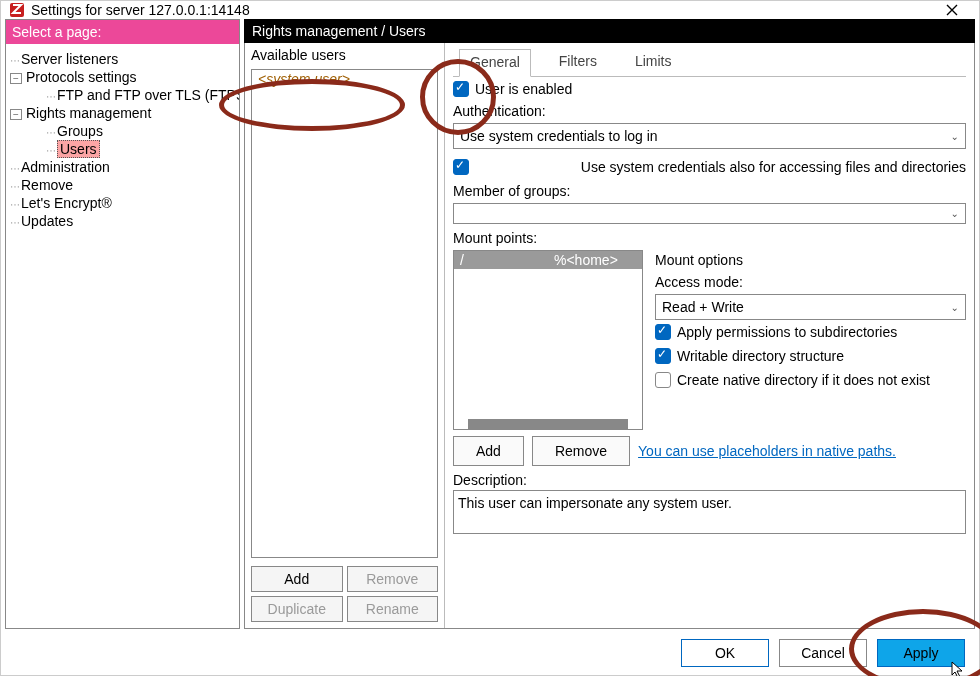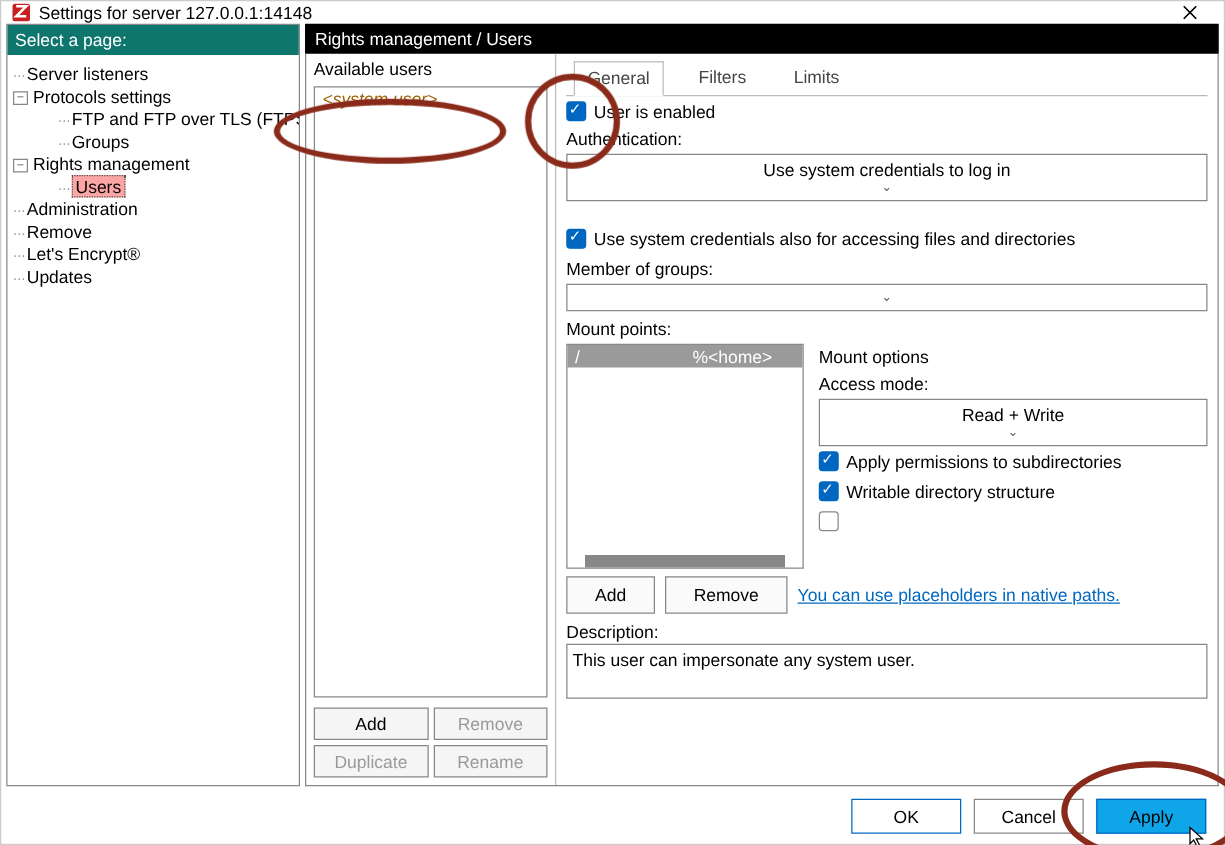--- a/index.html
+++ b/index.html
@@ -6,21 +6,21 @@
   html, body { margin:0; padding:0; font-family: "Segoe UI", Tahoma, sans-serif; font-size:14px; color:#000; background:#fff; }
   .window { width:980px; height:676px; display:flex; flex-direction:column; border:1px solid #ccc; position:relative; }
   .titlebar { height:18px; display:flex; align-items:center; padding:0 4px; }
   .titlebar .app-icon { width:16px; height:16px; margin:0 6px 0 4px; }
   .titlebar .title { flex:1; font-size:14px; }
   .titlebar .close { width:46px; height:30px; display:flex; align-items:center; justify-content:center; }
 
   .body { flex:1; display:flex; min-height:0; }
 
   .sidebar { width:235px; display:flex; flex-direction:column; border:1px solid #888; margin:0 2px 2px 4px;}
-  .sidebar-header, .panel-header { background:#0f766e; color:#fff; padding:4px 6px; font-size:14px; }
+  .sidebar-header, .panel-header { background:#ec4899; color:#fff; padding:4px 6px; font-size:14px; }
   .tree { flex:1; overflow:auto; padding:6px 4px; font-size:14px; }
   .tree-item { padding:1px 0 1px 0; white-space:nowrap; }
   .tree-exp { display:inline-block; width:12px; text-align:center; color:#666; font-size:10px; border:1px solid #888; line-height:9px; height:11px; vertical-align:middle; margin-right:4px;}
   .tree-dotted { color:#999; font-size:10px; letter-spacing:-1px; margin-right:2px;}
   .tree-item.selected .tree-label { border:1px dotted #555; background:#fca5a5; padding:0 2px;}
   .indent2 { padding-left:36px; }
 
   .right { flex:1; display:flex; flex-direction:column; margin:0 4px 2px 2px; min-width:0;}
   .right-header { background:#000; color:#fff; padding:4px 8px; font-size:14px; }
   .right-body { flex:1; display:flex; min-height:0; border:1px solid #888; border-top:0;}
@@ -34,21 +34,21 @@
 
   .detail { flex:1; display:flex; flex-direction:column; padding:6px 8px 8px 8px; min-width:0; overflow:hidden;}
   .tabs { display:flex; gap:18px; border-bottom:1px solid #bbb; padding-left:6px;}
   .tab { padding:4px 10px 6px 10px; color:#444; }
   .tab.active { border:1px solid #bbb; border-bottom:1px solid #fff; background:#fff; margin-bottom:-1px;}
   .row { padding:4px 0; display:flex; align-items:center; gap:6px; }
   .check { width:16px; height:16px; appearance:none; border:1px solid #888; border-radius:3px; display:inline-flex; align-items:center; justify-content:center; background:#fff; position:relative;}
   .check.checked { background:#0067c0; border-color:#0067c0; }
   .check.checked::after { content:"✓"; color:#fff; font-size:12px; position:absolute; top:-2px; left:1px;}
   .label { font-size:14px; }
-  .select { border:1px solid #888; padding:4px 6px; display:flex; justify-content:space-between; align-items:center;flex-direction:column; }
+  .select { border:1px solid #888; padding:4px 6px; display:flex; justify-content:space-between; align-items:center; }
   .select .chev { font-size:10px; color:#555; }
 
   .mount-area { display:flex; gap:12px; align-items:flex-start; }
   .mount-table { flex:0 0 190px; border:1px solid #888; height:180px; display:flex; flex-direction:column; }
   .mount-head { display:flex; }
   .mount-head div { flex:1; border:1px solid #ccc; padding:2px 4px; text-align:center; font-size:14px; background:#fdfdfd;}
   .mount-row { display:flex; background:#9a9a9a; color:#fff; }
   .mount-row div { flex:1; padding:1px 6px; font-size:14px; }
   .mount-scroll { height:10px; background:#888; margin:0 14px; }
   .mount-opts { flex:1; }
@@ -86,22 +86,22 @@
   </div>
 
   <div class="body">
 
     <div class="sidebar">
       <div class="sidebar-header">Select a page:</div>
       <div class="tree">
         <div class="tree-item"><span class="tree-dotted">⋯</span><span class="tree-label">Server listeners</span></div>
         <div class="tree-item"><span class="tree-exp">−</span><span class="tree-label">Protocols settings</span></div>
         <div class="tree-item indent2"><span class="tree-dotted">⋯</span><span class="tree-label">FTP and FTP over TLS (FTPS)</span></div>
+        <div class="tree-item"><span class="tree-exp">−</span><span class="tree-label">Rights management</span></div>
         <div class="tree-item indent2"><span class="tree-dotted">⋯</span><span class="tree-label">Groups</span></div>
-        <div class="tree-item"><span class="tree-exp">−</span><span class="tree-label">Rights management</span></div>
         <div class="tree-item indent2 selected"><span class="tree-dotted">⋯</span><span class="tree-label">Users</span></div>
         <div class="tree-item"><span class="tree-dotted">⋯</span><span class="tree-label">Administration</span></div>
         <div class="tree-item"><span class="tree-dotted">⋯</span><span class="tree-label">Remove</span></div>
         <div class="tree-item"><span class="tree-dotted">⋯</span><span class="tree-label">Let's Encrypt®</span></div>
         <div class="tree-item"><span class="tree-dotted">⋯</span><span class="tree-label">Updates</span></div>
       </div>
     </div>
 
     <div class="right">
       <div class="right-header">Rights management / Users</div>
@@ -130,21 +130,21 @@
           <div class="row">
             <span class="check checked"></span>
             <span class="label">User is enabled</span>
           </div>
           <div class="label" style="padding:2px 0 4px 0;">Authentication:</div>
           <div class="select">
             <span>Use system credentials to log in</span>
             <span class="chev">⌄</span>
           </div>
 
-          <div class="row" style="margin-top:18px;">
+          <div class="row" style="margin-top:6px;justify-content:space-between;">
             <span class="check checked"></span>
             <span class="label">Use system credentials also for accessing files and directories</span>
           </div>
 
           <div class="label" style="padding:4px 0;">Member of groups:</div>
           <div class="select">
             <span></span>
             <span class="chev">⌄</span>
           </div>
 
@@ -168,20 +168,21 @@
               <div class="row">
                   <span class="check checked"></span>
                   <span class="label">Apply permissions to subdirectories</span>
                 </div>
               <div class="row">
                   <span class="check checked"></span>
                   <span class="label">Writable directory structure</span>
                 </div>
               <div class="row">
                   <span class="check"></span>
+                  <span class="label">Create native directory if it does not exist</span>
                 </div>
             </div>
           </div>
 
           <div class="btns-row">
             <div class="btn2">Add</div>
             <div class="btn2">Remove</div>
             <a href="#" class="link">You can use placeholders in native paths.</a>
           </div>
 

